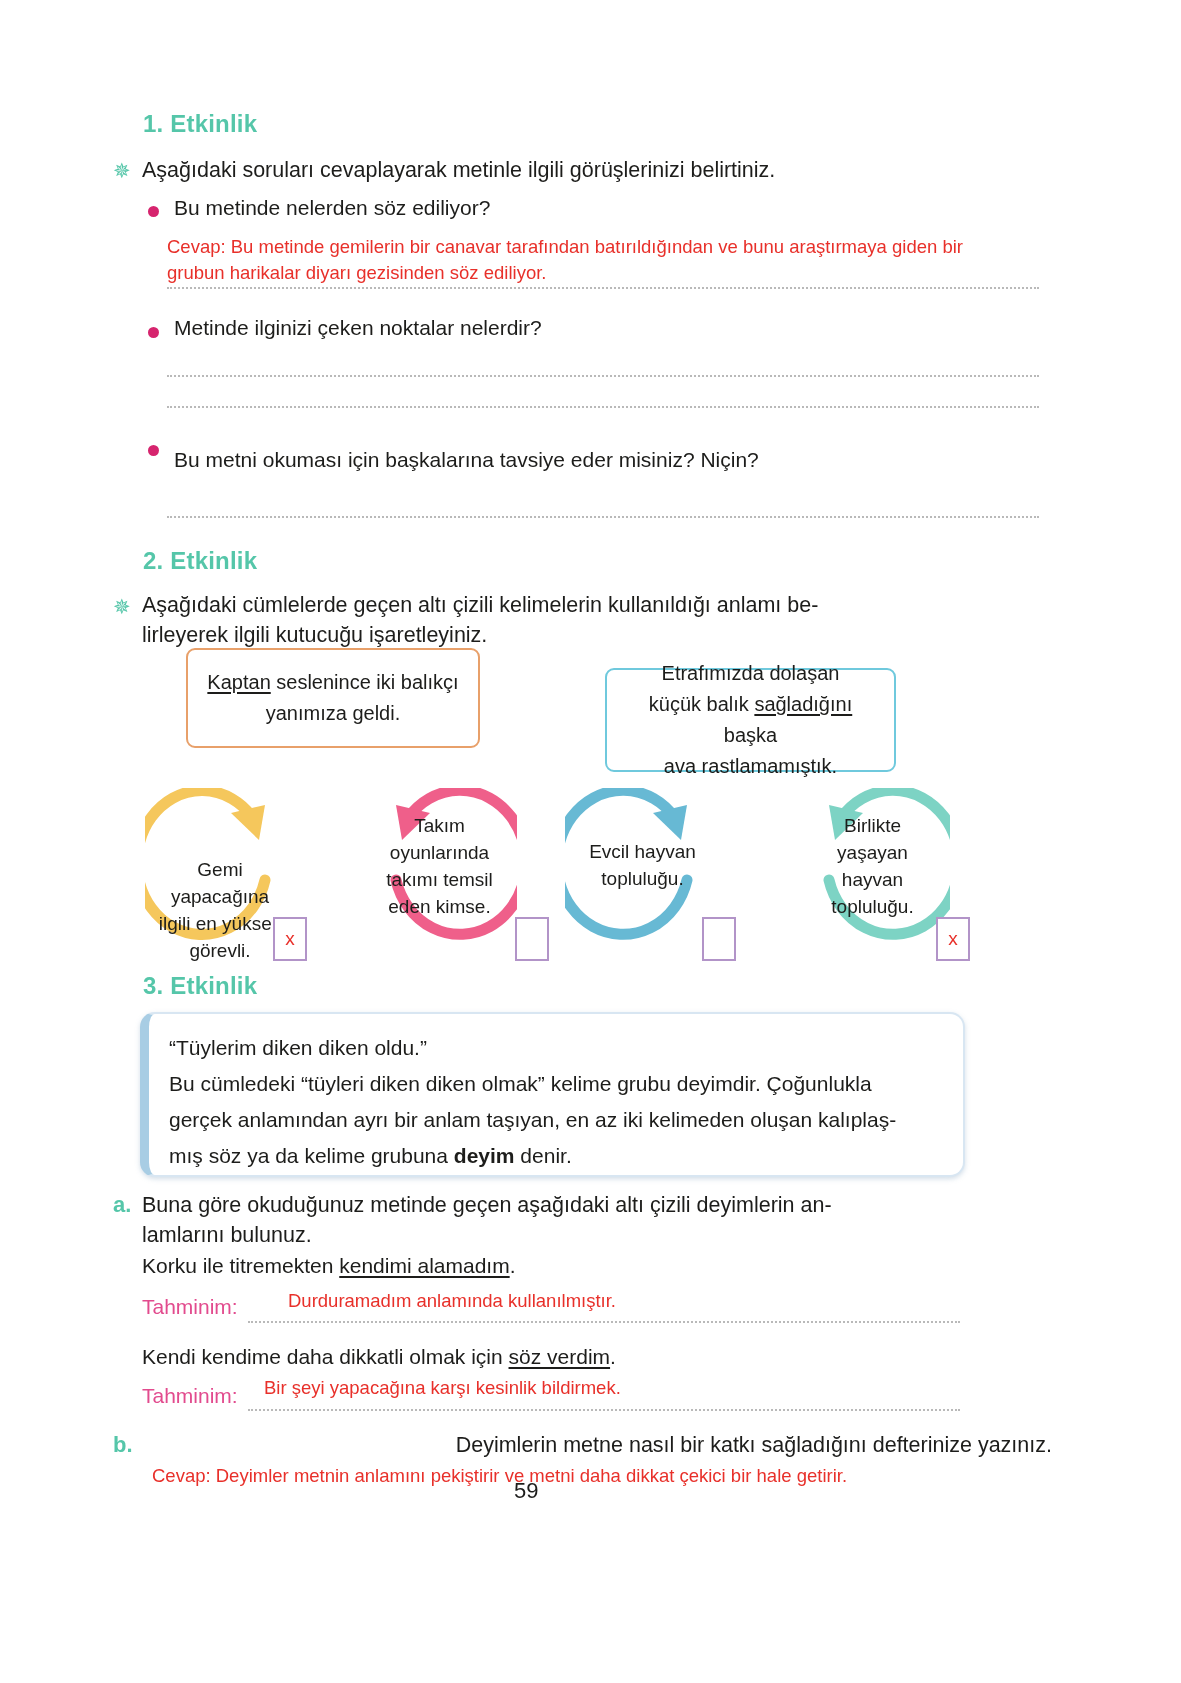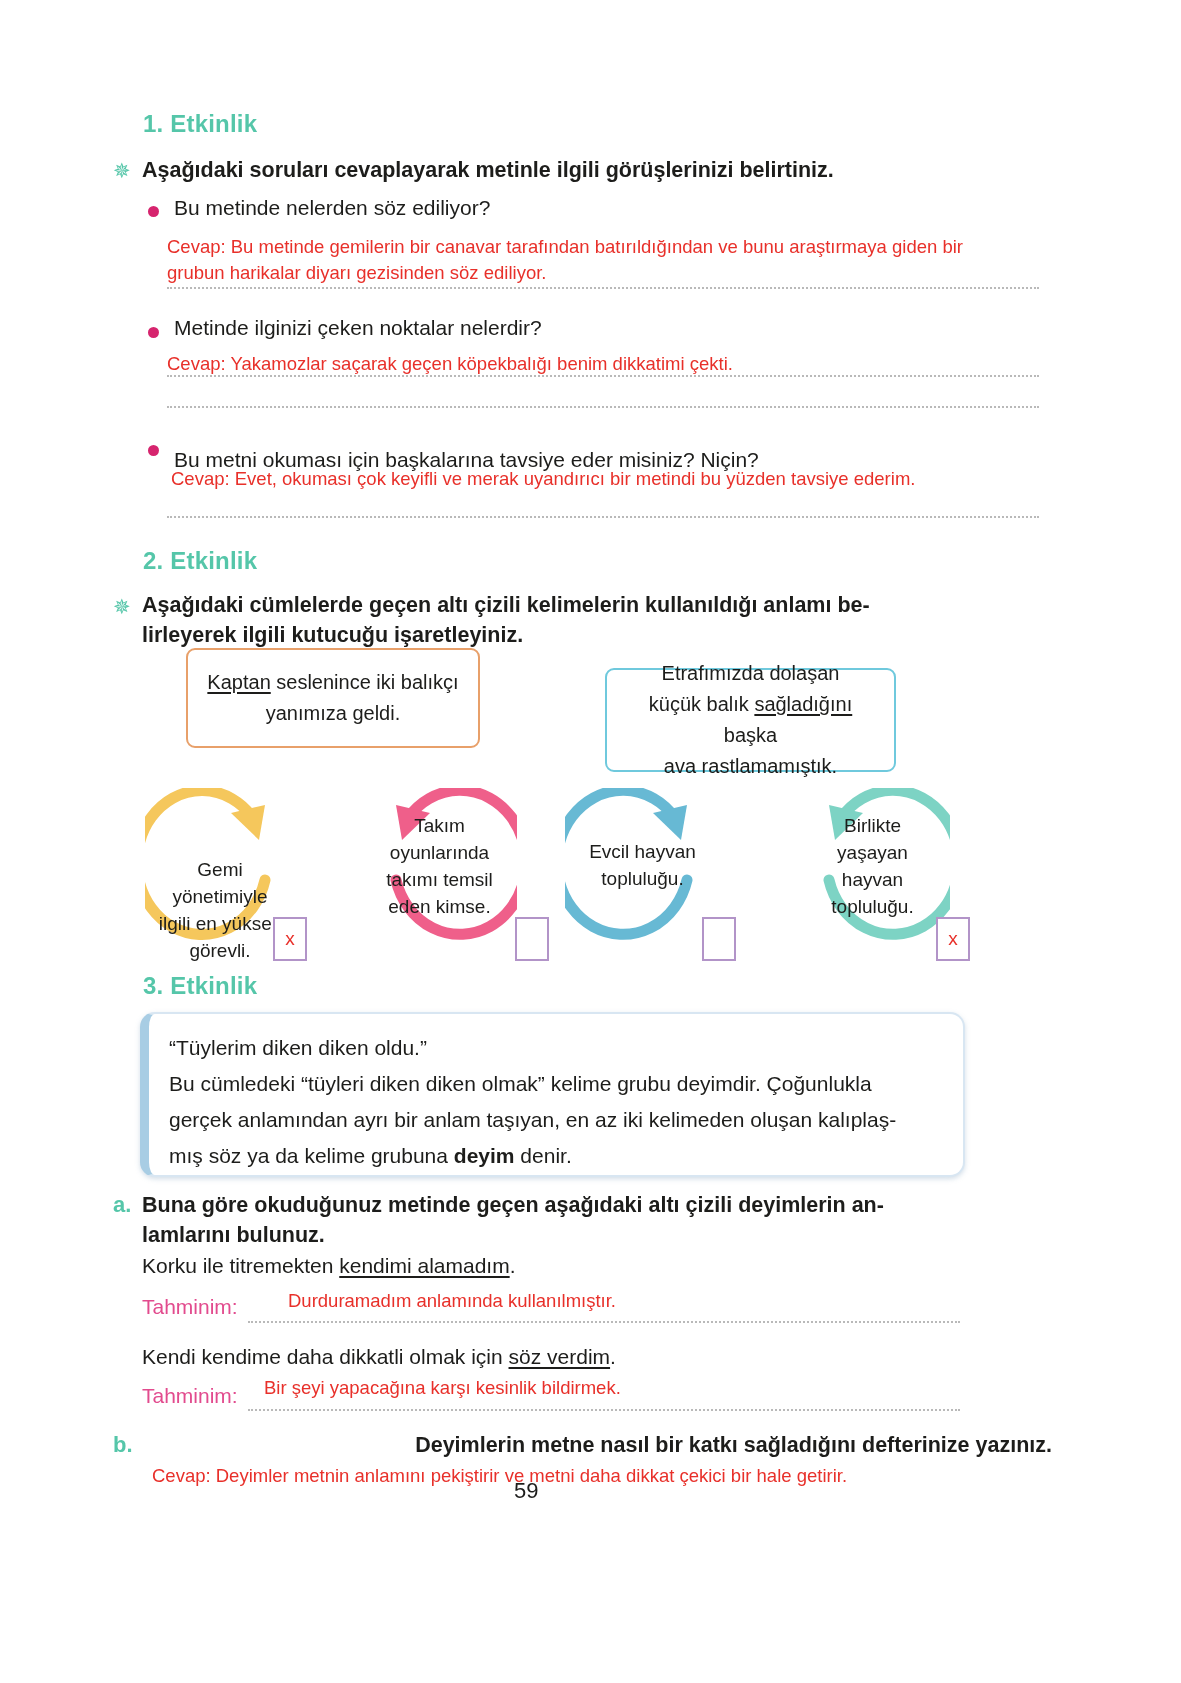--- a/index.html
+++ b/index.html
@@ -14,21 +14,21 @@
   .page{position:absolute;left:0;top:0;width:1181px;height:1683px;padding-left:40px;}
 
   
   .etkinlik-title{
     color:#55c6a9;
     font-weight:bold;
     font-size:24px;
     letter-spacing:.2px;
   }
   .bold-q{
-    font-weight:bold;
+    font-weight:normal;
     font-size:21.5px;
     line-height:30px;
     color:#1d1d1b;
   }
   .sub-q{
     font-size:21px;
     color:#1d1d1b;
   }
   .answer{
     color:#e8302a;
@@ -139,28 +139,26 @@
   <div class="dot" style="left:148px;top:206px;"></div>
   <div class="sub-q" style="position:absolute;left:174px;top:196px;width:830px;">Bu metinde nelerden söz ediliyor?</div>
 
   <div class="answer" style="position:absolute;left:167px;top:234px;width:900px;">Cevap: Bu metinde gemilerin bir canavar tarafından batırıldığından ve bunu araştırmaya giden bir</div>
   <div class="answer" style="position:absolute;left:167px;top:260px;width:900px;">grubun harikalar diyarı gezisinden söz ediliyor.</div>
   <div class="dotline" style="position:absolute;left:167px;top:287px;width:872px;"></div>
 
   <div class="dot" style="left:148px;top:327px;"></div>
   <div class="sub-q" style="position:absolute;left:174px;top:316px;width:830px;">Metinde ilginizi çeken noktalar nelerdir?</div>
 
-  <div class="answer" style="position:absolute;left:167px;top:351px;width:900px;">Cevap: Yakamozlar saçarak geçen köpekbalığı benim dikkatimi çekti.</div>
   <div class="dotline" style="position:absolute;left:167px;top:375px;width:872px;"></div>
   <div class="dotline" style="position:absolute;left:167px;top:406px;width:872px;"></div>
 
   <div class="dot" style="left:148px;top:445px;"></div>
   <div class="sub-q" style="position:absolute;left:174px;top:448px;width:860px;">Bu metni okuması için başkalarına tavsiye eder misiniz? Niçin?</div>
 
-  <div class="answer" style="position:absolute;left:171px;top:466px;width:900px;">Cevap: Evet, okuması çok keyifli ve merak uyandırıcı bir metindi bu yüzden tavsiye ederim.</div>
   <div class="dotline" style="position:absolute;left:167px;top:516px;width:872px;"></div>
 
   <div class="etkinlik-title" style="position:absolute;left:143px;top:547px;">2. Etkinlik</div>
 
   <div class="star" style="left:113px;top:596px;">✵</div>
   <div class="bold-q" style="position:absolute;left:142px;top:590px;width:910px;">Aşağıdaki cümlelerde geçen altı çizili kelimelerin kullanıldığı anlamı be-</div>
   <div class="bold-q" style="position:absolute;left:142px;top:620px;width:910px;">lirleyerek ilgili kutucuğu işaretleyiniz.</div>
 
   <div class="sbox" style="left:186px;top:648px;width:294px;height:100px;">
     <div>
@@ -178,21 +176,21 @@
   </div>
 
   <div class="circ-wrap" style="left:145px;top:788px;width:150px;height:160px;">
     <svg width="150" height="160" viewBox="0 0 150 160">
       <path d="M108 30 A65 72 0 1 0 120 92 " fill="none" stroke="#f5c75c" stroke-width="11" stroke-linecap="round"></path>
       <path d="M86 25 L120 17 L114 52 Z" fill="#f5c75c"></path>
     </svg>
   </div>
   <div class="circ-label" style="position:absolute;left:145px;top:856px;width:150px;">
     <span>Gemi</span><br>
-    <span>yönetimiyle</span><br>
+    <span>yapacağına</span><br>
     <span>ilgili en yüksek</span><br>
     <span>görevli.</span>
   </div>
   <div class="cbox" style="left:273px;top:917px;">
     <span>x</span>
   </div>
 
   <div class="circ-wrap" style="left:362px;top:788px;width:155px;height:160px;">
     <svg width="155" height="160" viewBox="0 0 155 160">
       <path d="M46 30 A66 72 0 1 1 34 92" fill="none" stroke="#ef5f8a" stroke-width="11" stroke-linecap="round"></path>

